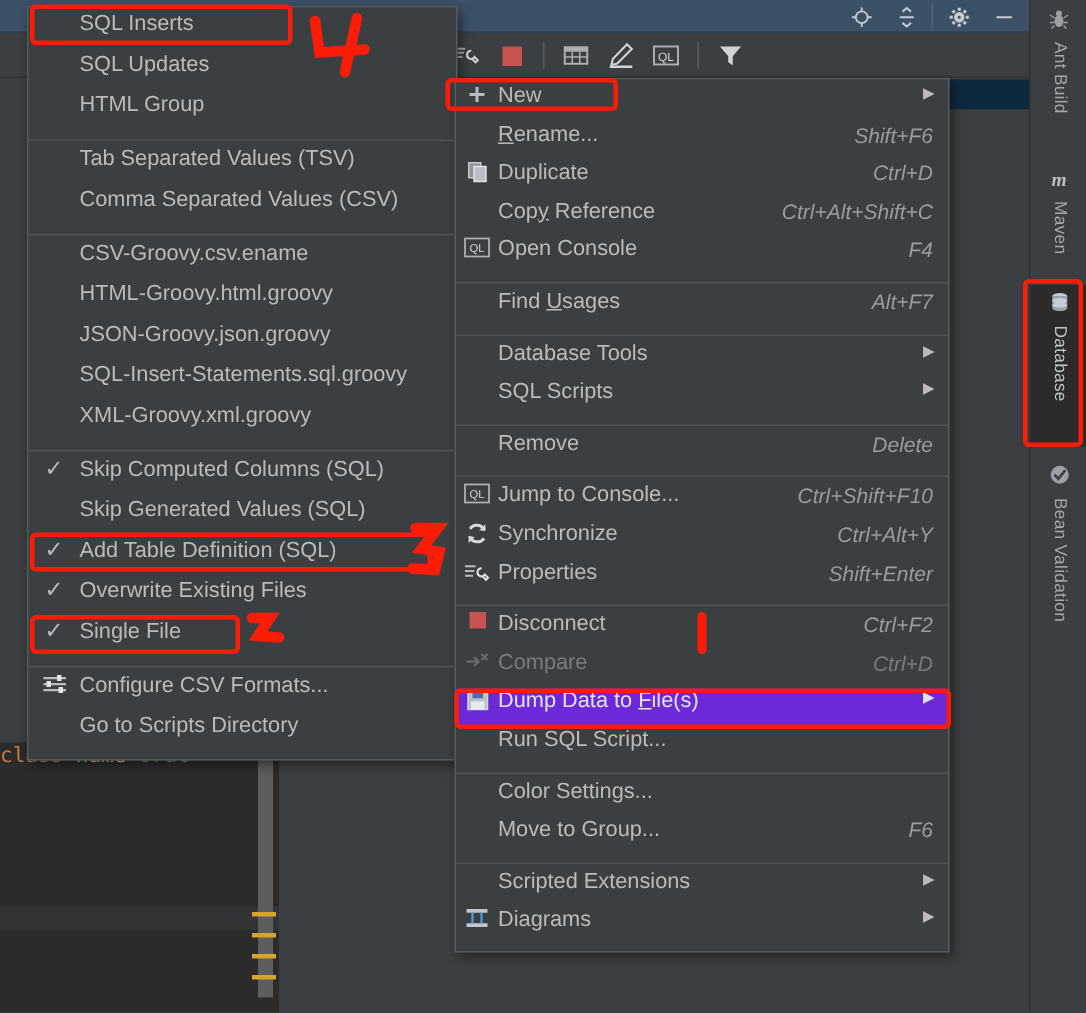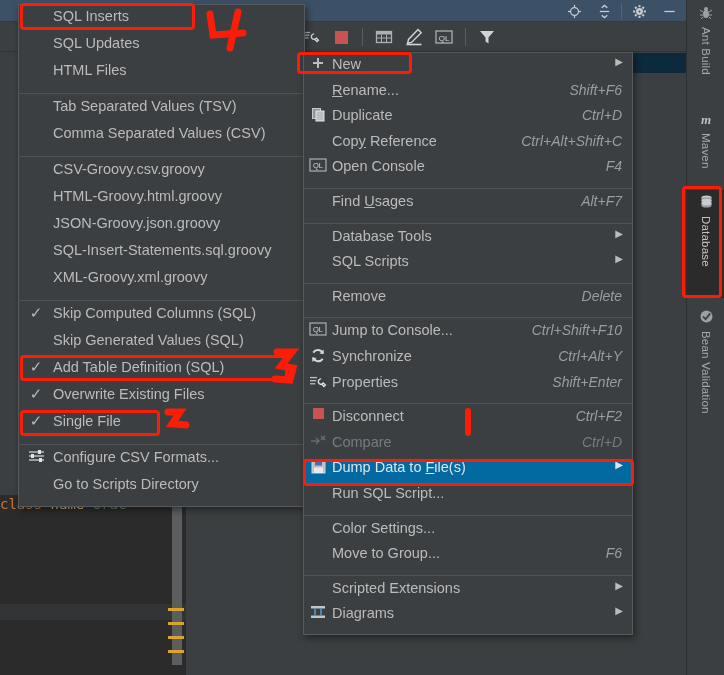--- a/index.html
+++ b/index.html
@@ -133,21 +133,21 @@
     white-space: nowrap;
   }
   .mi .mi-ico {
     width: 28px; min-width: 28px;
     display: flex; align-items: center; justify-content: center;
     color: #9aa0a6;
   }
   .mi .mi-label { flex: 1 1 auto; color: #bbbbbb; }
   .mi .mi-accel { color: #9a9da0; padding-left: 26px; padding-right: 10px; font-size: 14px; font-style: italic;}
   .mi .mi-arrow { padding-right: 9px; color: #bbbbbb; font-size: 10px; }
-  .mi.sel { background: #0369a1; }
+  .mi.sel { background: #6d28d9; }
   .mi.sel .mi-label, .mi.sel .mi-accel, .mi.sel .mi-arrow { color: #dfe4ea; }
   .mi.disabled .mi-label, .mi.disabled .mi-accel { color: #777b7e; }
   .mi.disabled .mi-ico { color: #6a6e71; }
   .msep { height: 1px; background: #4f5355; margin: 4px 0; }
   .ul { text-decoration: underline; }
 
   
   #menu-format { left: 18px; top: 4px; width: 287px; }
   #menu-format .mi { height: 27px; }
   #menu-format .mi .mi-ico { width: 34px; min-width: 34px; }
@@ -332,39 +332,39 @@
     <div class="mi">
       <span class="mi-ico"></span>
       <span class="mi-label">SQL Inserts</span>
     </div>
     <div class="mi">
       <span class="mi-ico"></span>
       <span class="mi-label">SQL Updates</span>
     </div>
     <div class="mi">
       <span class="mi-ico"></span>
-      <span class="mi-label">HTML Files</span>
+      <span class="mi-label">HTML Group</span>
     </div>
 
     <div class="msep"></div>
 
     <div class="mi">
       <span class="mi-ico"></span>
       <span class="mi-label">Tab Separated Values (TSV)</span>
     </div>
     <div class="mi">
       <span class="mi-ico"></span>
       <span class="mi-label">Comma Separated Values (CSV)</span>
     </div>
 
     <div class="msep"></div>
 
     <div class="mi">
       <span class="mi-ico"></span>
-      <span class="mi-label">CSV-Groovy.csv.groovy</span>
+      <span class="mi-label">CSV-Groovy.csv.ename</span>
     </div>
     <div class="mi">
       <span class="mi-ico"></span>
       <span class="mi-label">HTML-Groovy.html.groovy</span>
     </div>
     <div class="mi">
       <span class="mi-ico"></span>
       <span class="mi-label">JSON-Groovy.json.groovy</span>
     </div>
     <div class="mi">

